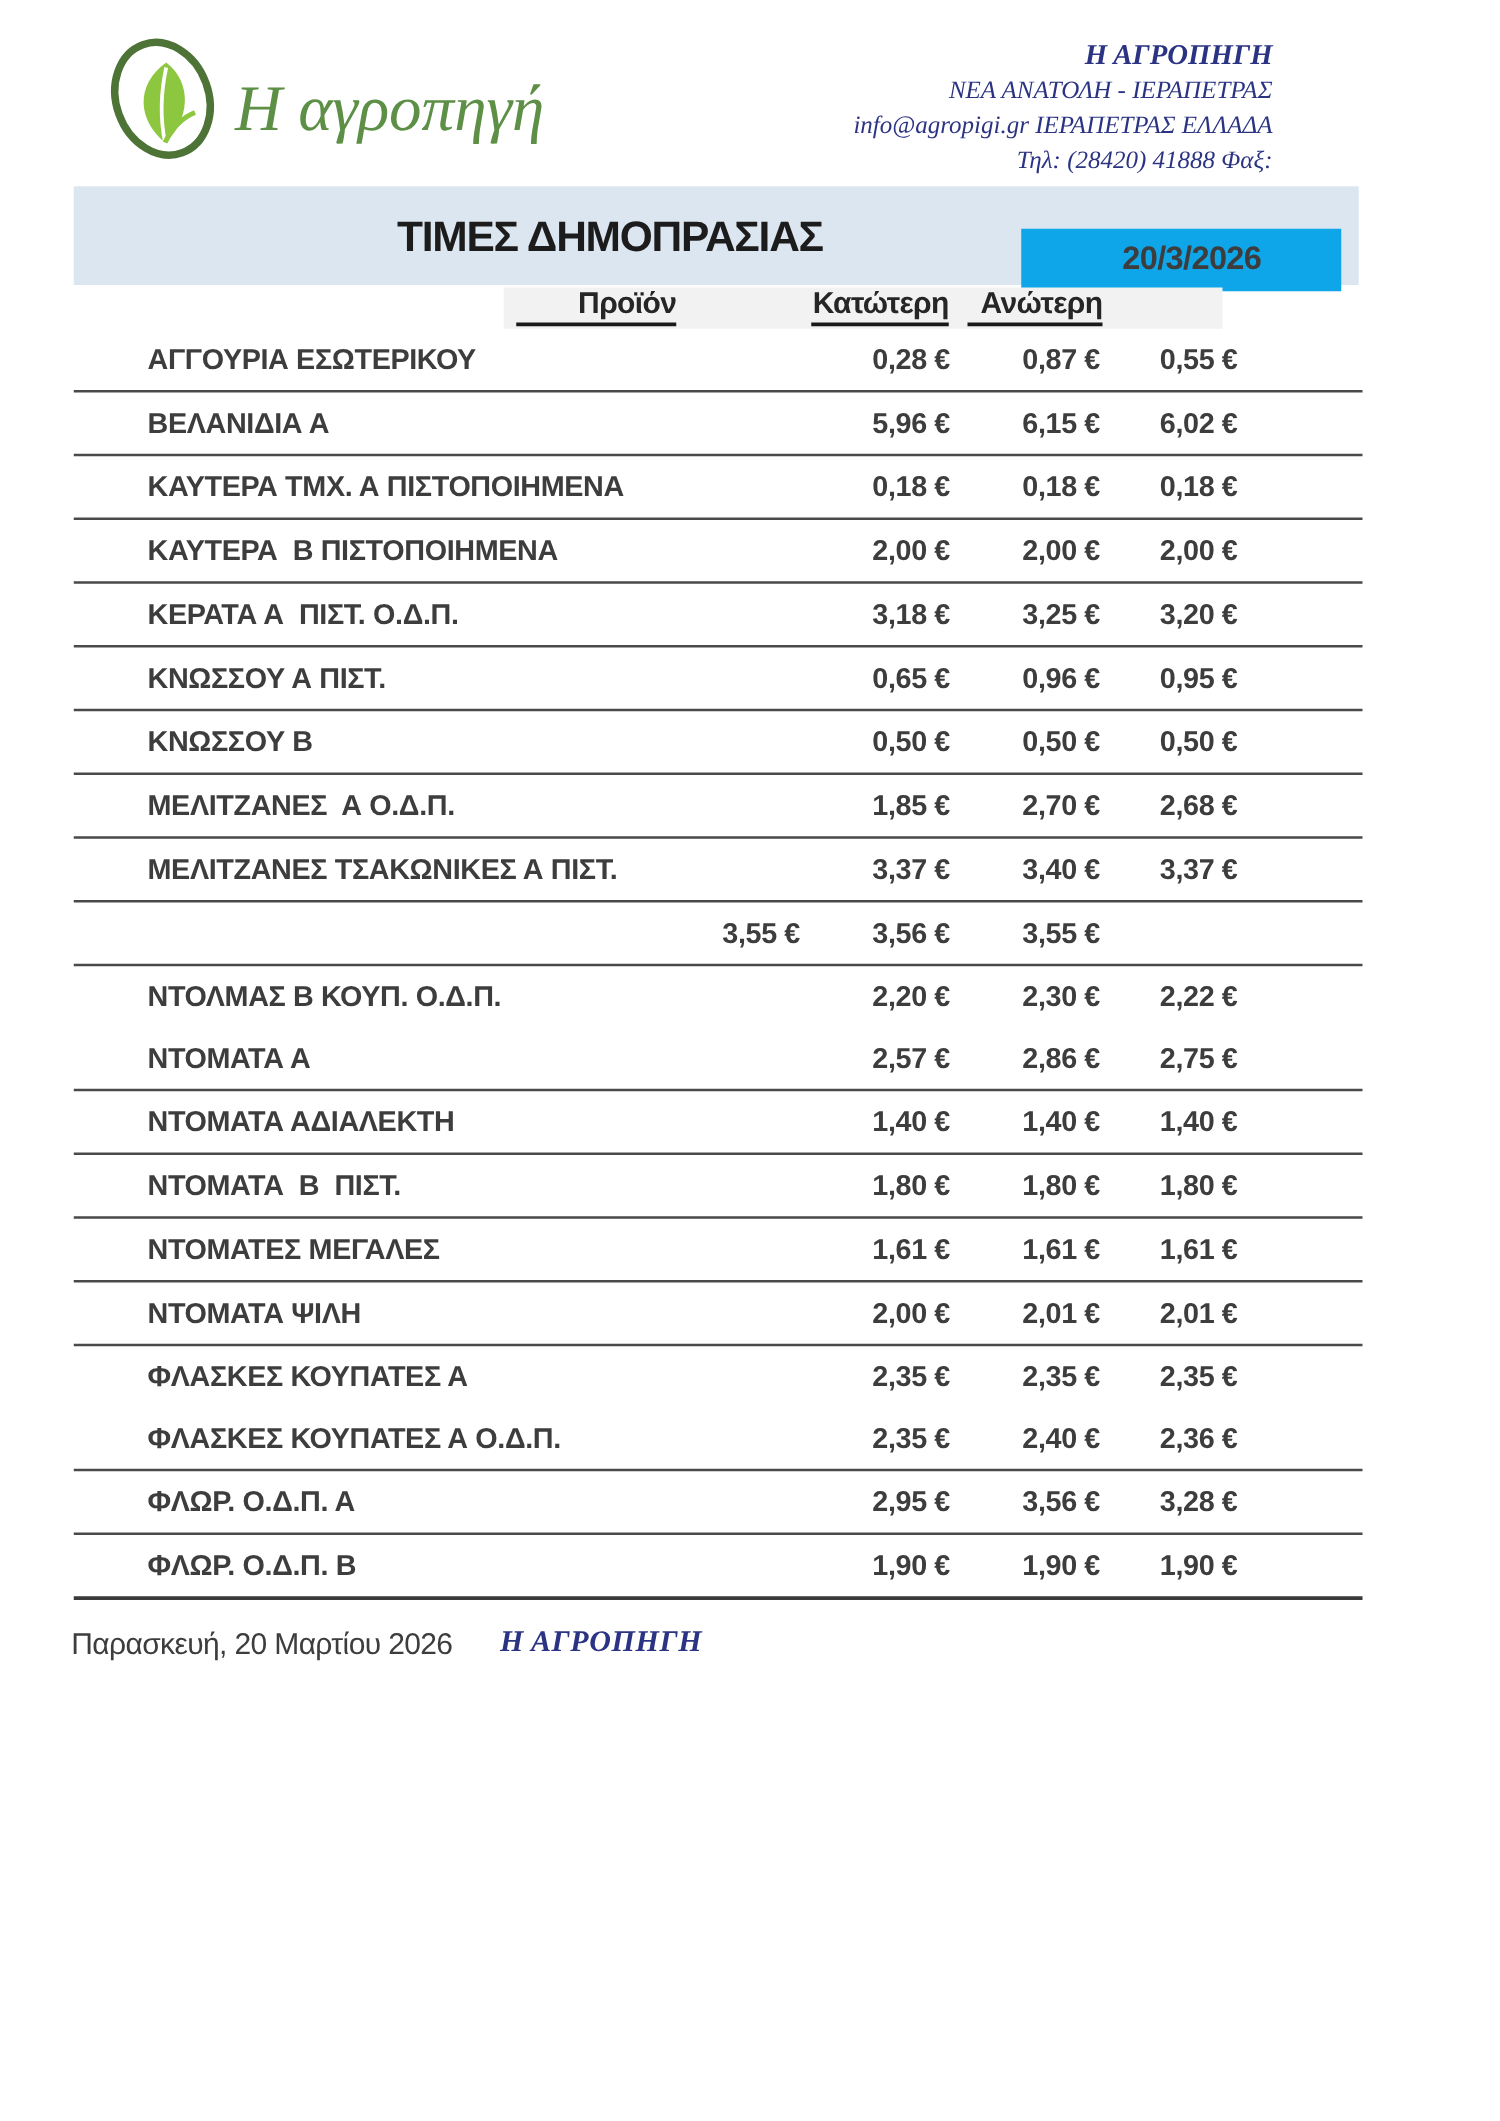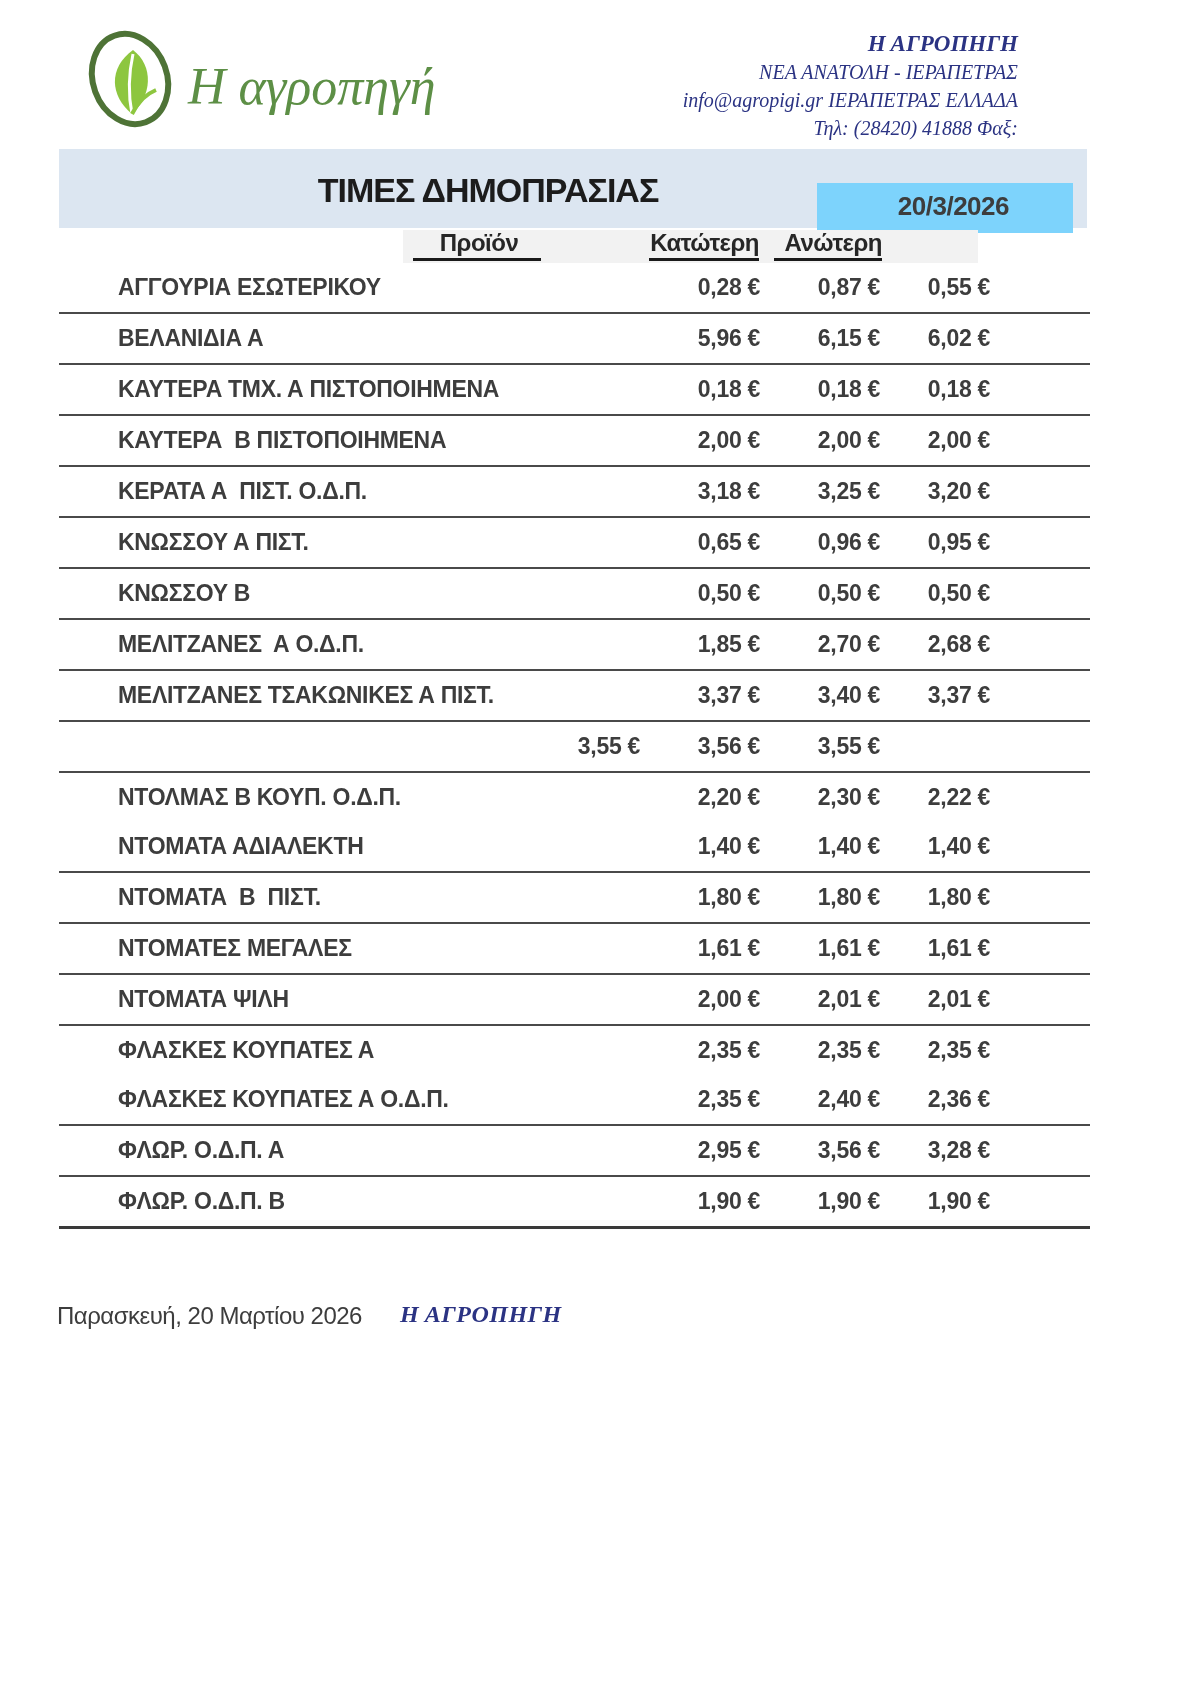--- a/index.html
+++ b/index.html
@@ -26,36 +26,36 @@
     position:absolute;left:59px;top:149px;width:1028px;height:79px;
     background:#dce6f1;
   }
   .title-band .doc-title{
     position:absolute;left:0;top:0;width:100%;height:79px;
     line-height:82px;text-align:center;padding-right:170px;box-sizing:border-box;
     font-size:34px;font-weight:bold;color:#1c1c1c;letter-spacing:-1px;
   }
   .date-box{
     position:absolute;left:817px;top:183px;width:256px;height:50px;
-    background:#7dd3fc;
+    background:#0ea5e9;
     font-size:26px;font-weight:bold;color:#3d3d3d;
     line-height:46px;text-align:right;padding-right:64px;box-sizing:border-box;
     letter-spacing:-0.5px;
   }
   
   .colhead-band{
     position:absolute;left:403px;top:230px;width:575px;height:33px;
     background:#f2f2f2;
   }
   .colhead{
     position:absolute;top:229px;height:32px;
     font-size:24px;font-weight:bold;color:#262626;letter-spacing:-0.5px;
     box-sizing:border-box;border-bottom:3px solid #1a1a1a;
   }
-  .ch-product{left:413px;width:128px;text-align:center;padding-left:4px;}
+  .ch-product{left:413px;width:128px;text-align:right;padding-left:4px;}
   .ch-low{left:649px;width:110px;text-align:right;}
   .ch-high{left:774px;width:108px;text-align:right;}
   
   .price-table{position:absolute;left:59px;top:263px;width:1031px;border-bottom:3px solid #3a3a3a;}
   .t-row{
     display:grid;
     grid-template-columns:1fr 120px 120px 110px 100px;
     align-items:center;height:49px;
     color:#3d3d3d;font-weight:bold;font-size:23px;letter-spacing:-0.3px;
   }
@@ -177,20 +177,27 @@
       <div></div>
     </div>
       <div class="t-row">
       <div class="name">ΝΤΟΛΜΑΣ Β ΚΟΥΠ. Ο.Δ.Π.</div>
       <div class="num">2,20 €</div>
       <div class="num">2,30 €</div>
       <div class="num">2,22 €</div>
       <div></div>
     </div>
       <div class="t-row sep">
+      <div class="name">ΝΤΟΜΑΤΑ Α</div>
+      <div class="num">2,57 €</div>
+      <div class="num">2,86 €</div>
+      <div class="num">2,75 €</div>
+      <div></div>
+    </div>
+      <div class="t-row sep">
       <div class="name">ΝΤΟΜΑΤΑ ΑΔΙΑΛΕΚΤΗ</div>
       <div class="num">1,40 €</div>
       <div class="num">1,40 €</div>
       <div class="num">1,40 €</div>
       <div></div>
     </div>
       <div class="t-row sep">
       <div class="name">ΝΤΟΜΑΤΑ  Β  ΠΙΣΤ.</div>
       <div class="num">1,80 €</div>
       <div class="num">1,80 €</div>

